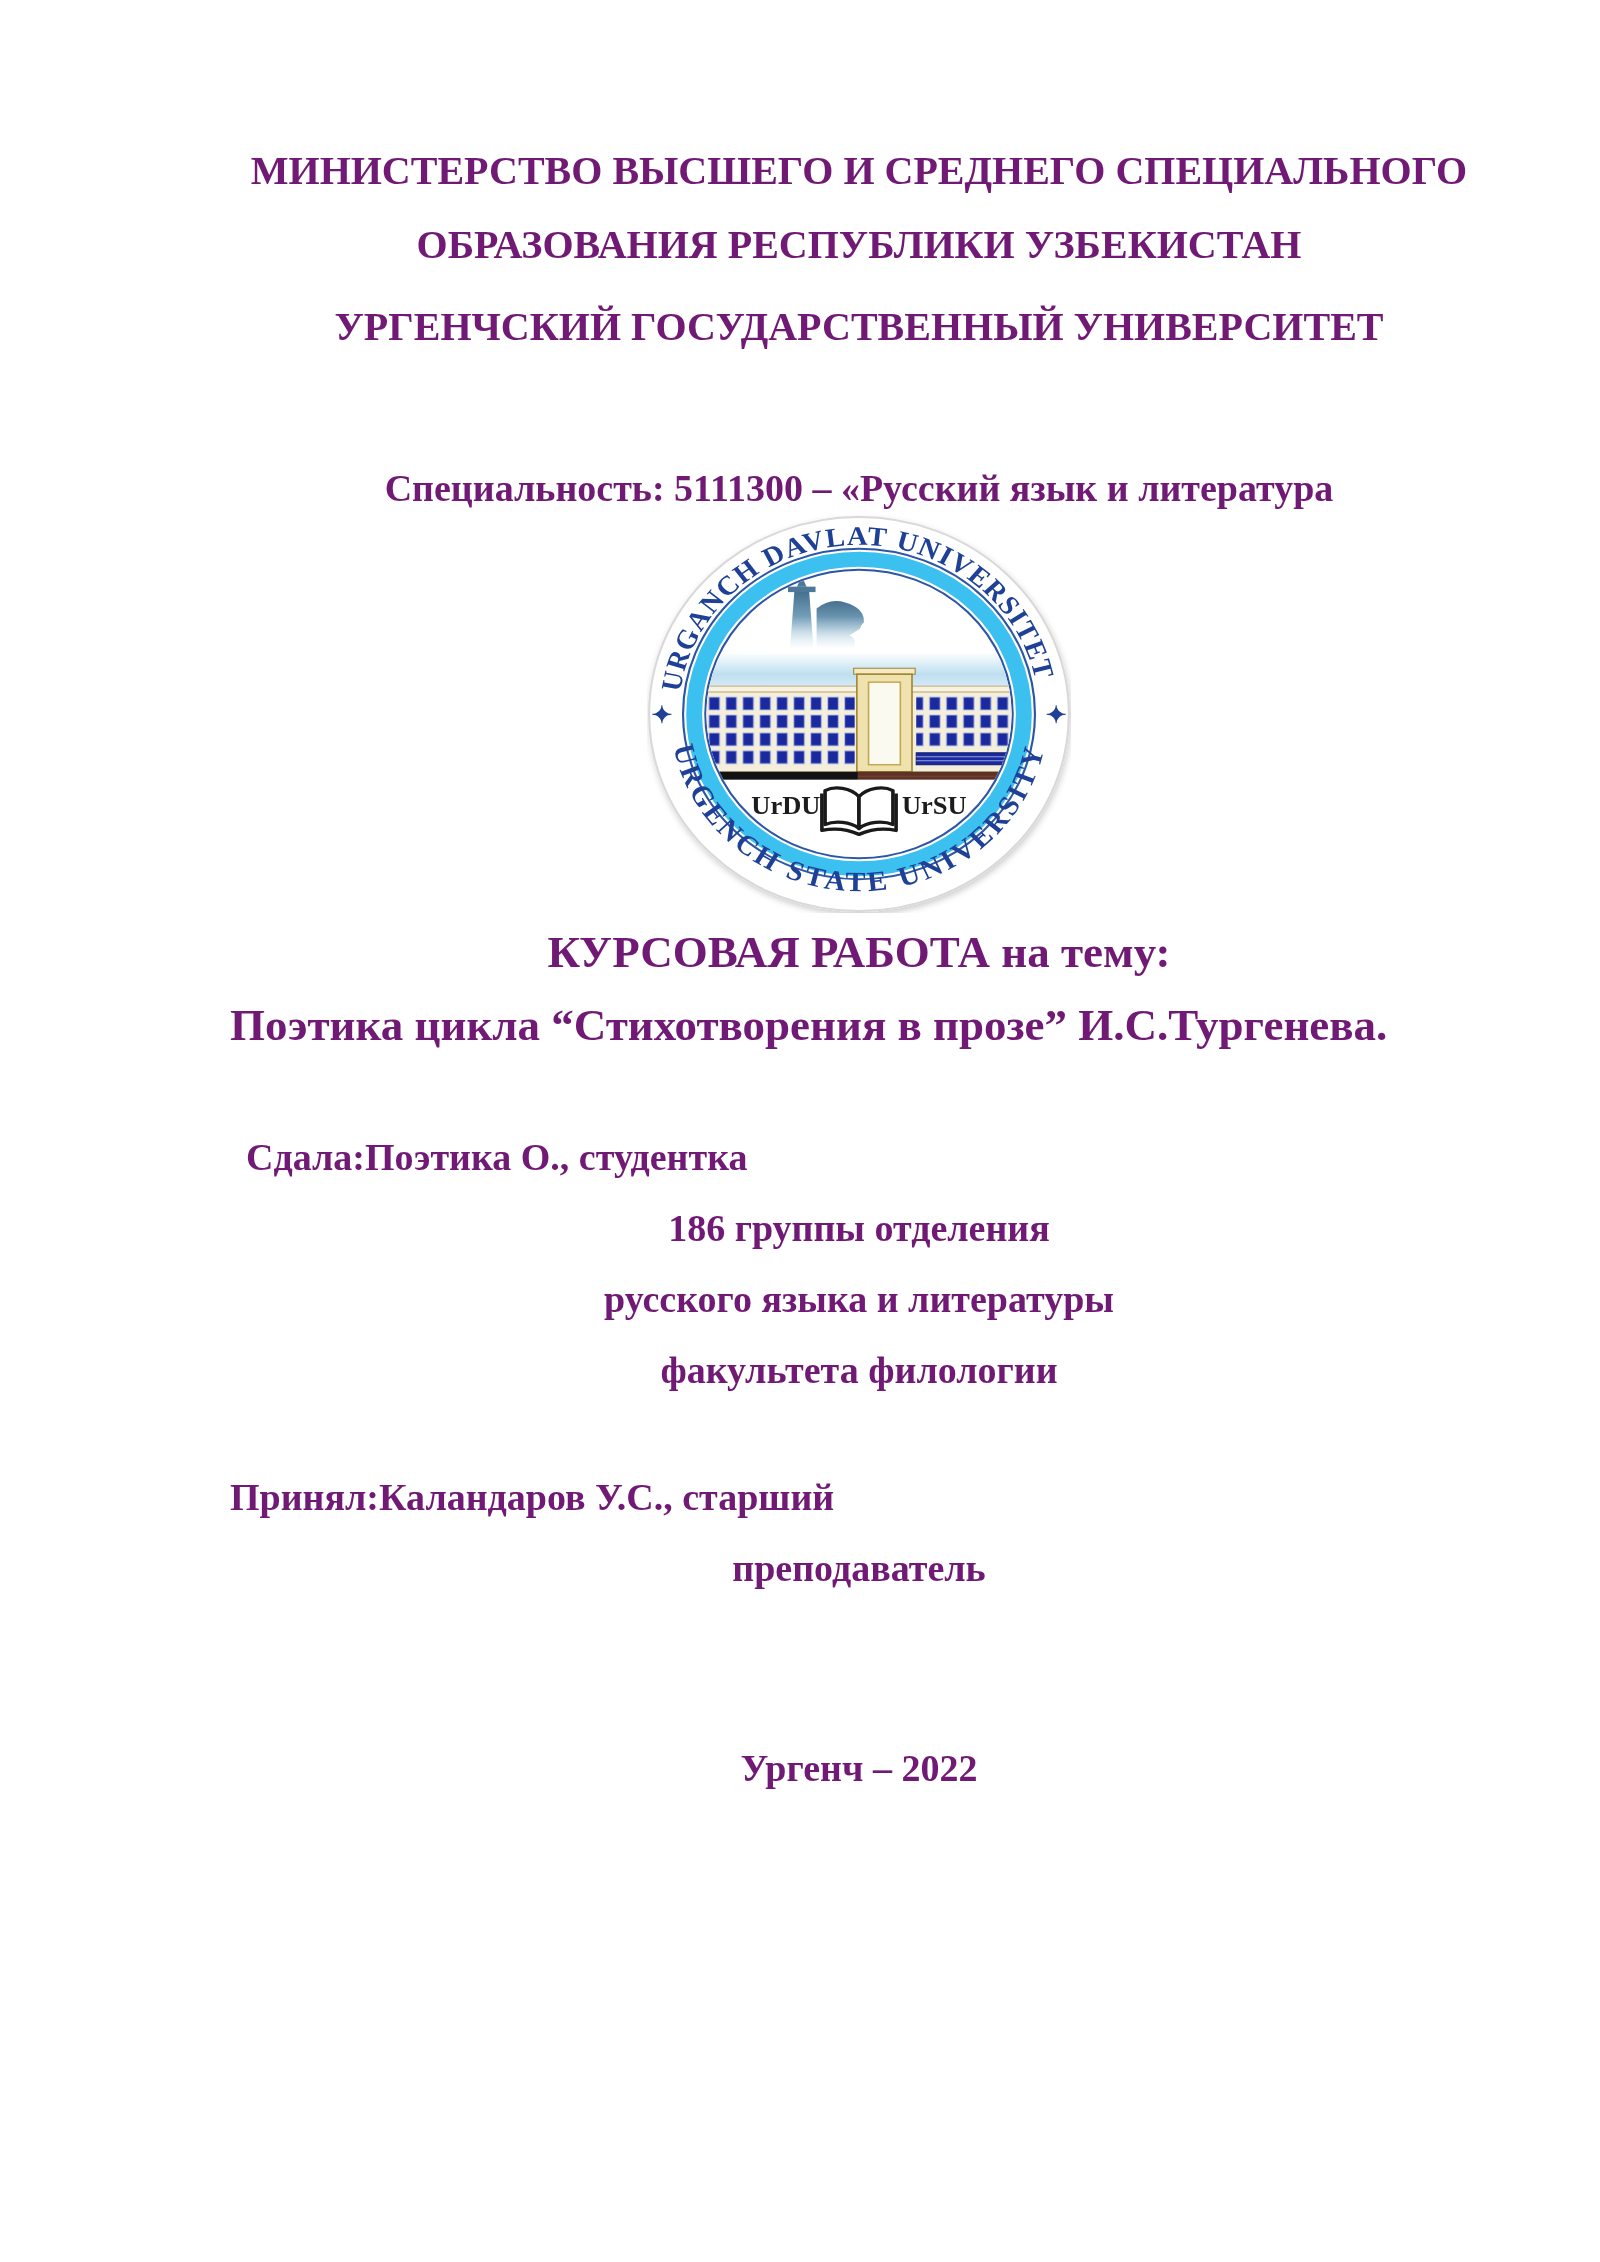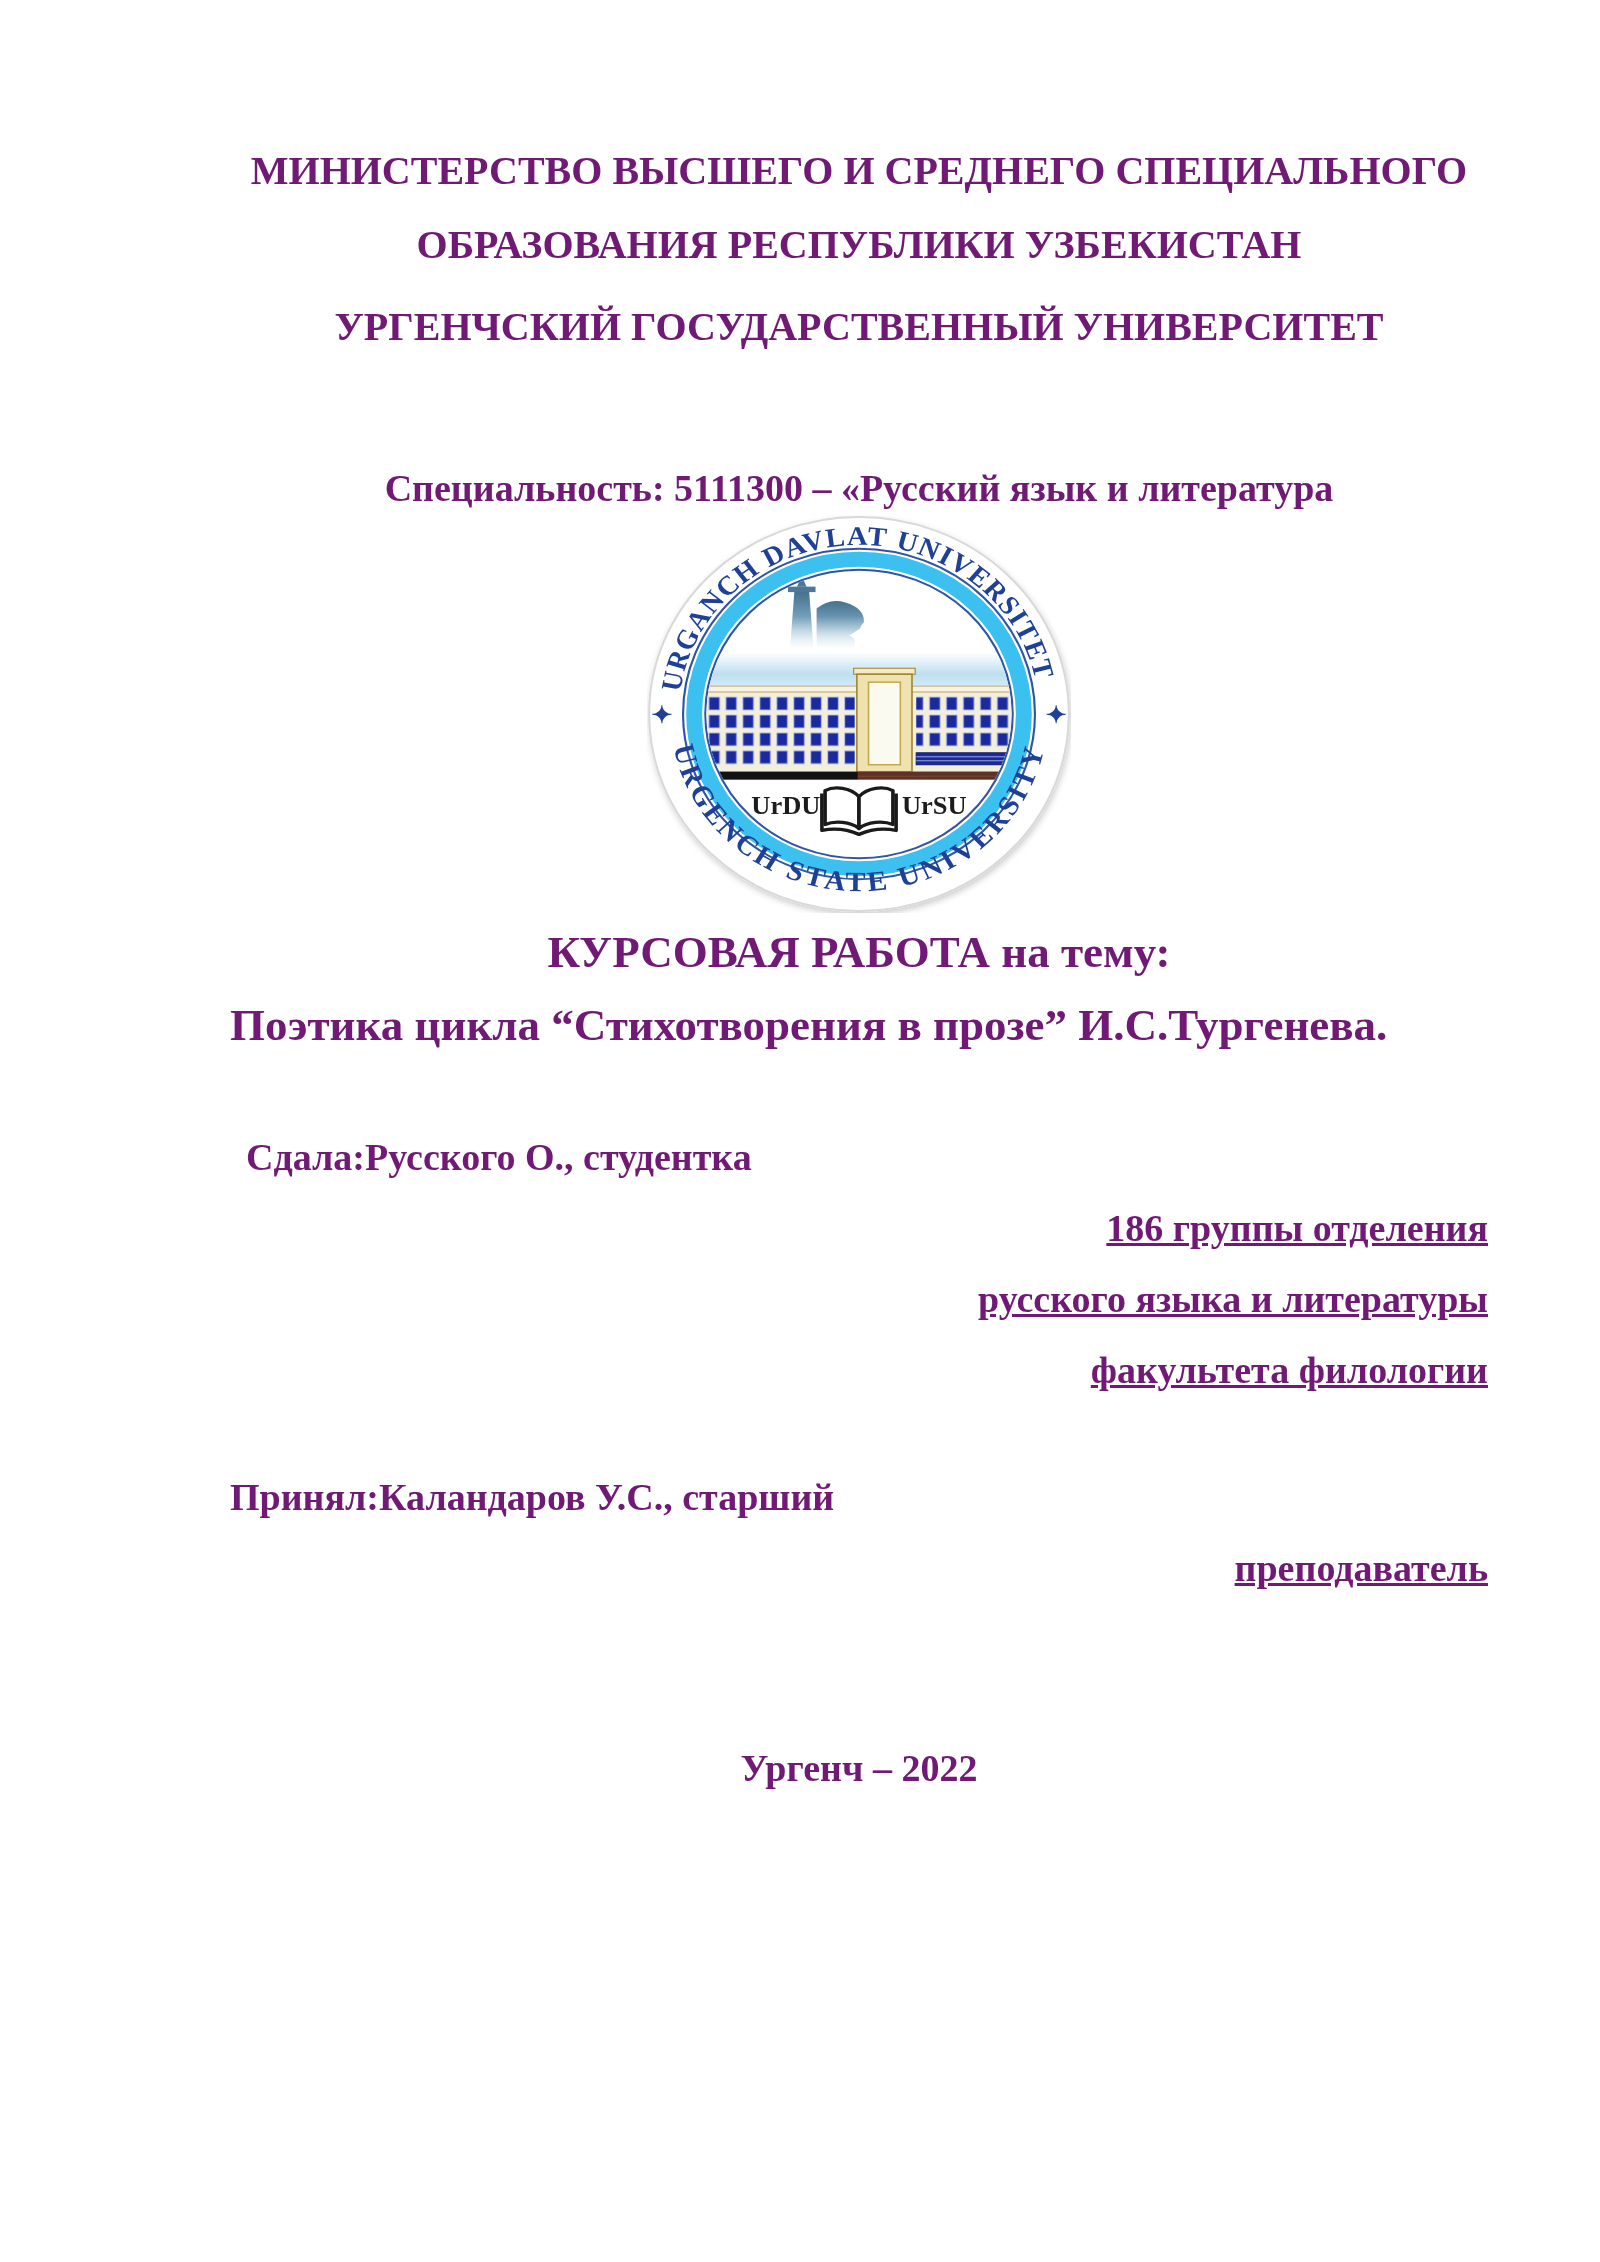--- a/index.html
+++ b/index.html
@@ -56,21 +56,21 @@
   .b-accepted {
     margin-top: 56px;
     font-size: 38px;
     line-height: 71px;
   }
   .row {
     display: flex;
     align-items: baseline;
   }
   .label-indent { padding-left: 16px; }
-  .right-line { text-align: right; text-decoration: underline; }
+  .right-line { text-align: center; }
   .b-city {
     margin-top: 128px;
     font-size: 38px;
     line-height: 73px;
     text-align: center;
   }
   svg text { font-family: "Liberation Serif", "DejaVu Serif", serif; }
 </style>
 </head>
 <body>
@@ -179,21 +179,21 @@
     </div>
 
     <div class="b-worktype">
       <div class="center-line">КУРСОВАЯ РАБОТА на тему:</div>
       <div class="left-line">Поэтика цикла “Стихотворения в прозе” И.С.Тургенева.</div>
     </div>
 
     <div class="b-submitted">
       <div class="row">
         <span class="label-indent">Сдала:</span>
-        <span>Русского О., студентка</span>
+        <span>Поэтика О., студентка</span>
       </div>
       <div class="right-line">186 группы отделения</div>
       <div class="right-line">русского языка и литературы</div>
       <div class="right-line">факультета филологии</div>
     </div>
 
     <div class="b-accepted">
       <div class="row">
         <span>Принял:</span>
         <span>Каландаров У.С., старший</span>

